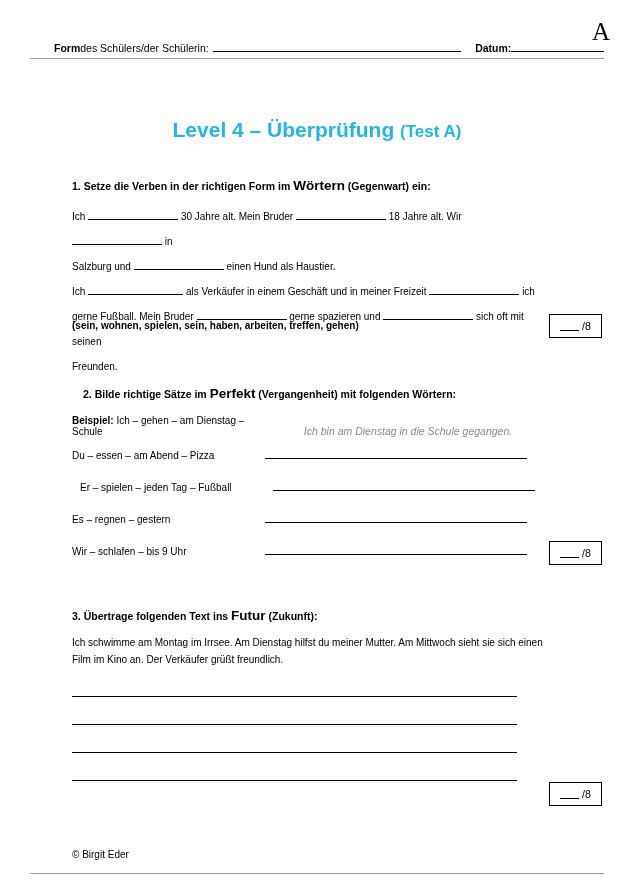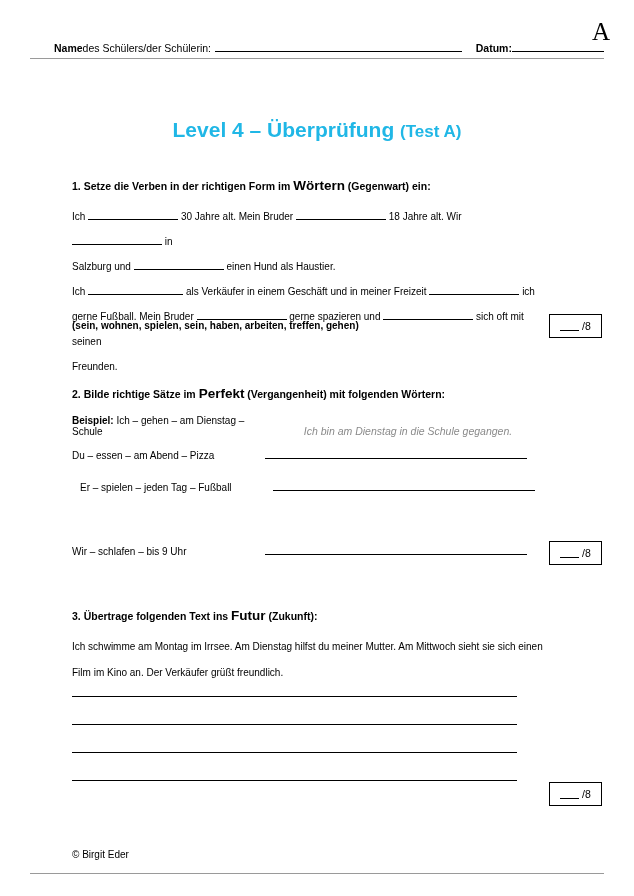--- a/index.html
+++ b/index.html
@@ -160,21 +160,21 @@
     font-style: italic;
     font-size: 10.5px;
   }
 
   
   .ex3-text {
     position: absolute;
     left: 72px;
     width: 480px;
     font-size: 10px;
-    line-height: 26px;
+    line-height: 17px;
   }
   .answer-line {
     position: absolute;
     left: 72px;
     width: 445px;
     border-bottom: 1px solid #000;
     height: 0;
   }
 
   
@@ -193,21 +193,21 @@
   }
 </style>
 </head>
 <body>
 
 <div class="page">
 
   <div class="corner-letter">A</div>
 
   <div class="header-row">
-    <span class="bold">Name</span>
+    <span class="bold">Form</span>
     <span> des Schülers/der Schülerin:</span>
     <span class="name-line"></span>
     <span class="bold" style="margin-left:10px;">Datum:</span>
     <span class="date-line"></span>
   </div>
   <div class="header-sep"></div>
 
   <div class="title">
     <span>Level 4 – Überprüfung </span><span class="test-suffix">(Test A)</span>
   </div>
@@ -248,35 +248,39 @@
     <div>Freunden.</div>
   </div>
 
   <div class="wordbank" style="top:320px;">(sein,  wohnen,  spielen,  sein,  haben,  arbeiten,  treffen,  gehen)</div>
 
   <div class="score-box" style="top:314px; left:549px;">
     <span class="under"></span>
       <span>/8</span>
   </div>
 
-  <div class="section-heading" style="top:386px;">
+  <div class="section-heading" style="top:386px;margin-left:11px;">
     <span>2. Bilde richtige Sätze im </span><span class="big">Perfekt</span><span> (Vergangenheit) mit folgenden Wörtern:</span>
   </div>
 
   <div class="ex2-row" style="top:415px;">
     <span class="ex2-prompt"><b>Beispiel:</b><span> Ich – gehen – am Dienstag – Schule</span></span>
     <span class="example-answer" style="margin-left:39px;">Ich bin am Dienstag in die Schule gegangen.</span>
   </div>
 
   <div class="ex2-row" style="top:447px;">
     <span class="ex2-prompt">Du – essen  – am Abend – Pizza</span>
     <span class="ex2-line"></span>
   </div>
   <div class="ex2-row" style="top:479px;padding-left:8px;">
     <span class="ex2-prompt">Er – spielen – jeden Tag – Fußball</span>
+    <span class="ex2-line"></span>
+  </div>
+  <div class="ex2-row" style="top:511px;">
+    <span class="ex2-prompt">Es – regnen – gestern</span>
     <span class="ex2-line"></span>
   </div>
   <div class="ex2-row" style="top:543px;">
     <span class="ex2-prompt">Wir – schlafen – bis 9 Uhr</span>
     <span class="ex2-line"></span>
   </div>
 
   <div class="score-box" style="top:541px; left:549px;">
     <span class="under"></span>
       <span>/8</span>

